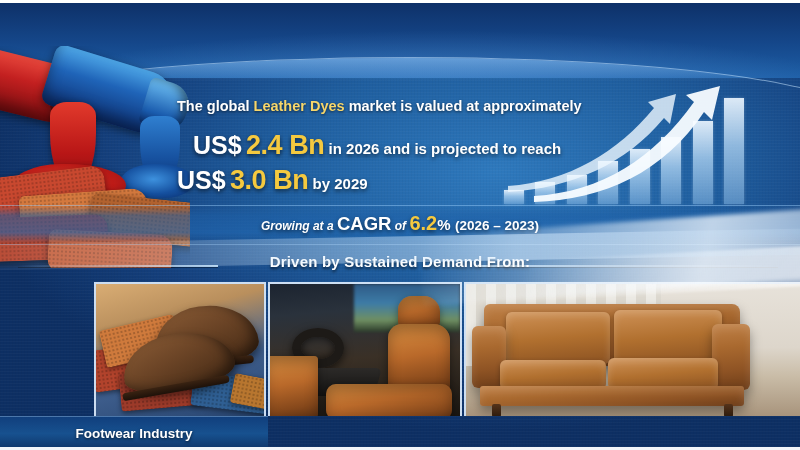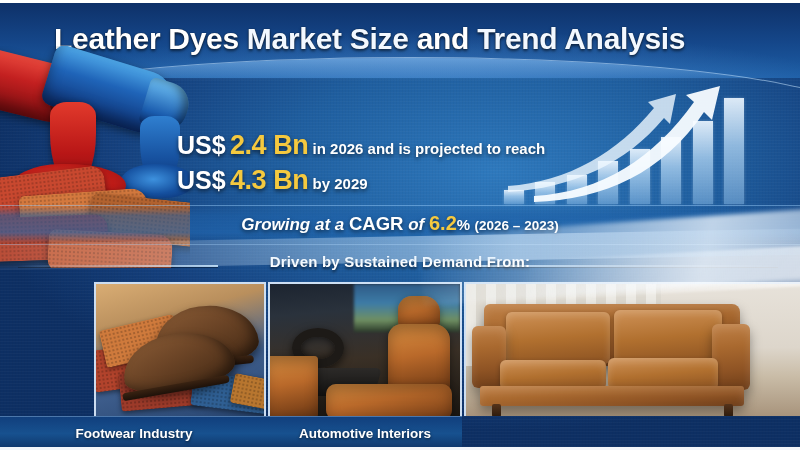--- a/index.html
+++ b/index.html
@@ -136,38 +136,38 @@
   .lede {
     position:absolute; left:177px; top:98px;
     font-size:14.5px; font-weight:bold; color:#ffffff; white-space:nowrap;
     text-shadow:0 1px 3px rgba(0,0,0,.6);
   }
   .lede .hl { color:#f7d66a; }
   .bigline {
     position:absolute; left:177px; white-space:nowrap;
     text-shadow:0 2px 4px rgba(0,0,0,.6);
   }
-  .bigline.l1 { top:130px; }
+  .bigline.l1 { top:130px;margin-left:16px; }
   .bigline.l2 { top:165px; }
   .bigline .usd { font-size:25px; font-weight:bold; color:#ffffff; }
   .bigline .amt { font-size:27px; font-weight:bold; color:#f5c93f; letter-spacing:-.5px; }
   .bigline .tail { font-size:15px; font-weight:bold; color:#ffffff; }
 
   
   .cagr-band {
     position:absolute; left:0; top:205px; width:800px; height:40px;
     background:linear-gradient(180deg, rgba(23,82,150,0) 0%, rgba(30,96,168,.55) 25%, rgba(33,104,178,.62) 70%, rgba(23,82,150,0) 100%);
     border-top:1px solid rgba(160,210,255,.45);
     border-bottom:1px solid rgba(160,210,255,.35);
   }
   .cagr {
     position:absolute; left:0; top:212px; width:800px; text-align:center;
     white-space:nowrap; text-shadow:0 2px 4px rgba(0,0,0,.6);
   }
-  .cagr .t { font-size:17px; font-weight:bold; color:#ffffff; font-style:italic; }
+  .cagr .t { font-size:12px; font-weight:bold; color:#ffffff; font-style:italic; }
   .cagr .kw { font-size:18.5px; font-weight:bold; color:#ffffff; }
   .cagr .num { font-size:20px; font-weight:bold; color:#f5c93f; }
   .cagr .pc { font-size:15px; font-weight:bold; color:#ffffff; }
   .cagr .yr { font-size:13.5px; font-weight:bold; color:#ffffff; }
 
   
   .driven-wrap { position:absolute; left:0; top:253px; width:800px; height:26px; }
   .driven-line {
     position:absolute; top:12px; height:2px;
     background:linear-gradient(90deg, rgba(190,225,255,0), rgba(205,233,255,.85));
@@ -261,23 +261,20 @@
 
 <div id="infographic">
 
   <div class="texture"></div>
 
   <div class="header-band">
     <div class="header-sheen"></div>
   </div>
   <div class="header-curve"></div>
 
-  <div class="title">
-    <span>Leather Dyes</span><span class="light"> Market Size </span><span>and</span><span class="light"> Trend Analysis</span>
-  </div>
 
   <div class="dye-photo">
     <div class="bottle bottle-red"></div>
     <div class="bottle-red-neck"></div>
     <div class="bottle bottle-blue"></div>
     <div class="bottle-blue-neck"></div>
     <div class="pour-blue"></div>
     <div class="splash-blue"></div>
     <div class="pour-red"></div>
     <div class="splash-red"></div>
@@ -296,30 +293,33 @@
       <div class="bar" style="left: 131.985px; width: 19.53px; height: 55.0667px;"></div>
       <div class="bar" style="left: 163.485px; width: 19.53px; height: 66.8667px;"></div>
       <div class="bar" style="left: 194.985px; width: 19.53px; height: 82.6px;"></div>
       <div class="bar" style="left: 226.485px; width: 19.53px; height: 106.2px;"></div>
     <svg class="arrow-svg" viewBox="0 0 252 126">
       <path d="M10 108 C 70 104, 120 74, 156 30 L 150 24 L 178 16 L 172 46 L 166 40 C 128 86, 74 110, 10 114 Z" fill="rgba(238,248,255,.80)"></path>
       <path d="M36 118 C 104 114, 156 80, 196 24 L 188 17 L 222 8 L 214 42 L 206 34 C 166 94, 106 122, 36 124 Z" fill="rgba(248,252,255,.95)"></path>
     </svg>
   </div>
 
+  <div class="lede">
+    <span>The global </span><span class="hl">Leather Dyes</span><span> market is valued at approximately</span>
+  </div>
 
   <div class="bigline l1">
     <span class="usd">US$</span>
     <span class="amt">2.4 Bn</span>
     <span class="tail">in 2026 and is projected to reach</span>
   </div>
 
   <div class="bigline l2">
     <span class="usd">US$</span>
-    <span class="amt">4.3 Bn</span>
+    <span class="amt">3.0 Bn</span>
     <span class="tail">by 2029</span>
   </div>
 
   <div class="cagr-band"></div>
   <div class="cagr">
     <span class="t">Growing at a </span><span class="kw">CAGR</span><span class="t"> of </span><span class="num">6.2</span><span class="pc">%</span>
     <span class="yr">(2026 – 2023)</span>
   </div>
 
   <div class="driven-wrap">
@@ -352,23 +352,20 @@
       <div class="photo">
         <div class="auto-bg"></div>
         <div class="auto-win"></div>
         <div class="wheel" style="left:22px;top:44px;width:52px;height:40px;"></div>
         <div class="console" style="left:36px;top:84px;width:72px;height:28px;transform:skewX(-16deg);"></div>
         <div class="seat" style="left:128px;top:12px;width:42px;height:34px;"></div>
         <div class="seat" style="left:118px;top:40px;width:62px;height:70px;"></div>
         <div class="seat" style="left:56px;top:100px;width:126px;height:36px;border-radius:10px;"></div>
         <div class="seat" style="left:-4px;top:72px;width:52px;height:62px;border-radius:4px;"></div>
       </div>
-      <div class="cap">
-        <span>Automotive Interiors</span>
-      </div>
     </div>
 
     <div class="panel p3">
       <div class="photo">
         <div class="furn-bg"></div>
         <div class="furn-curtain"></div>
         <div class="sofa-body" style="left:18px;top:20px;width:256px;height:62px;"></div>
         <div class="cushion" style="left:40px;top:28px;width:104px;height:52px;"></div>
         <div class="cushion" style="left:148px;top:26px;width:108px;height:54px;"></div>
         <div class="sofa-body" style="left:6px;top:42px;width:34px;height:62px;border-radius:6px;"></div>

